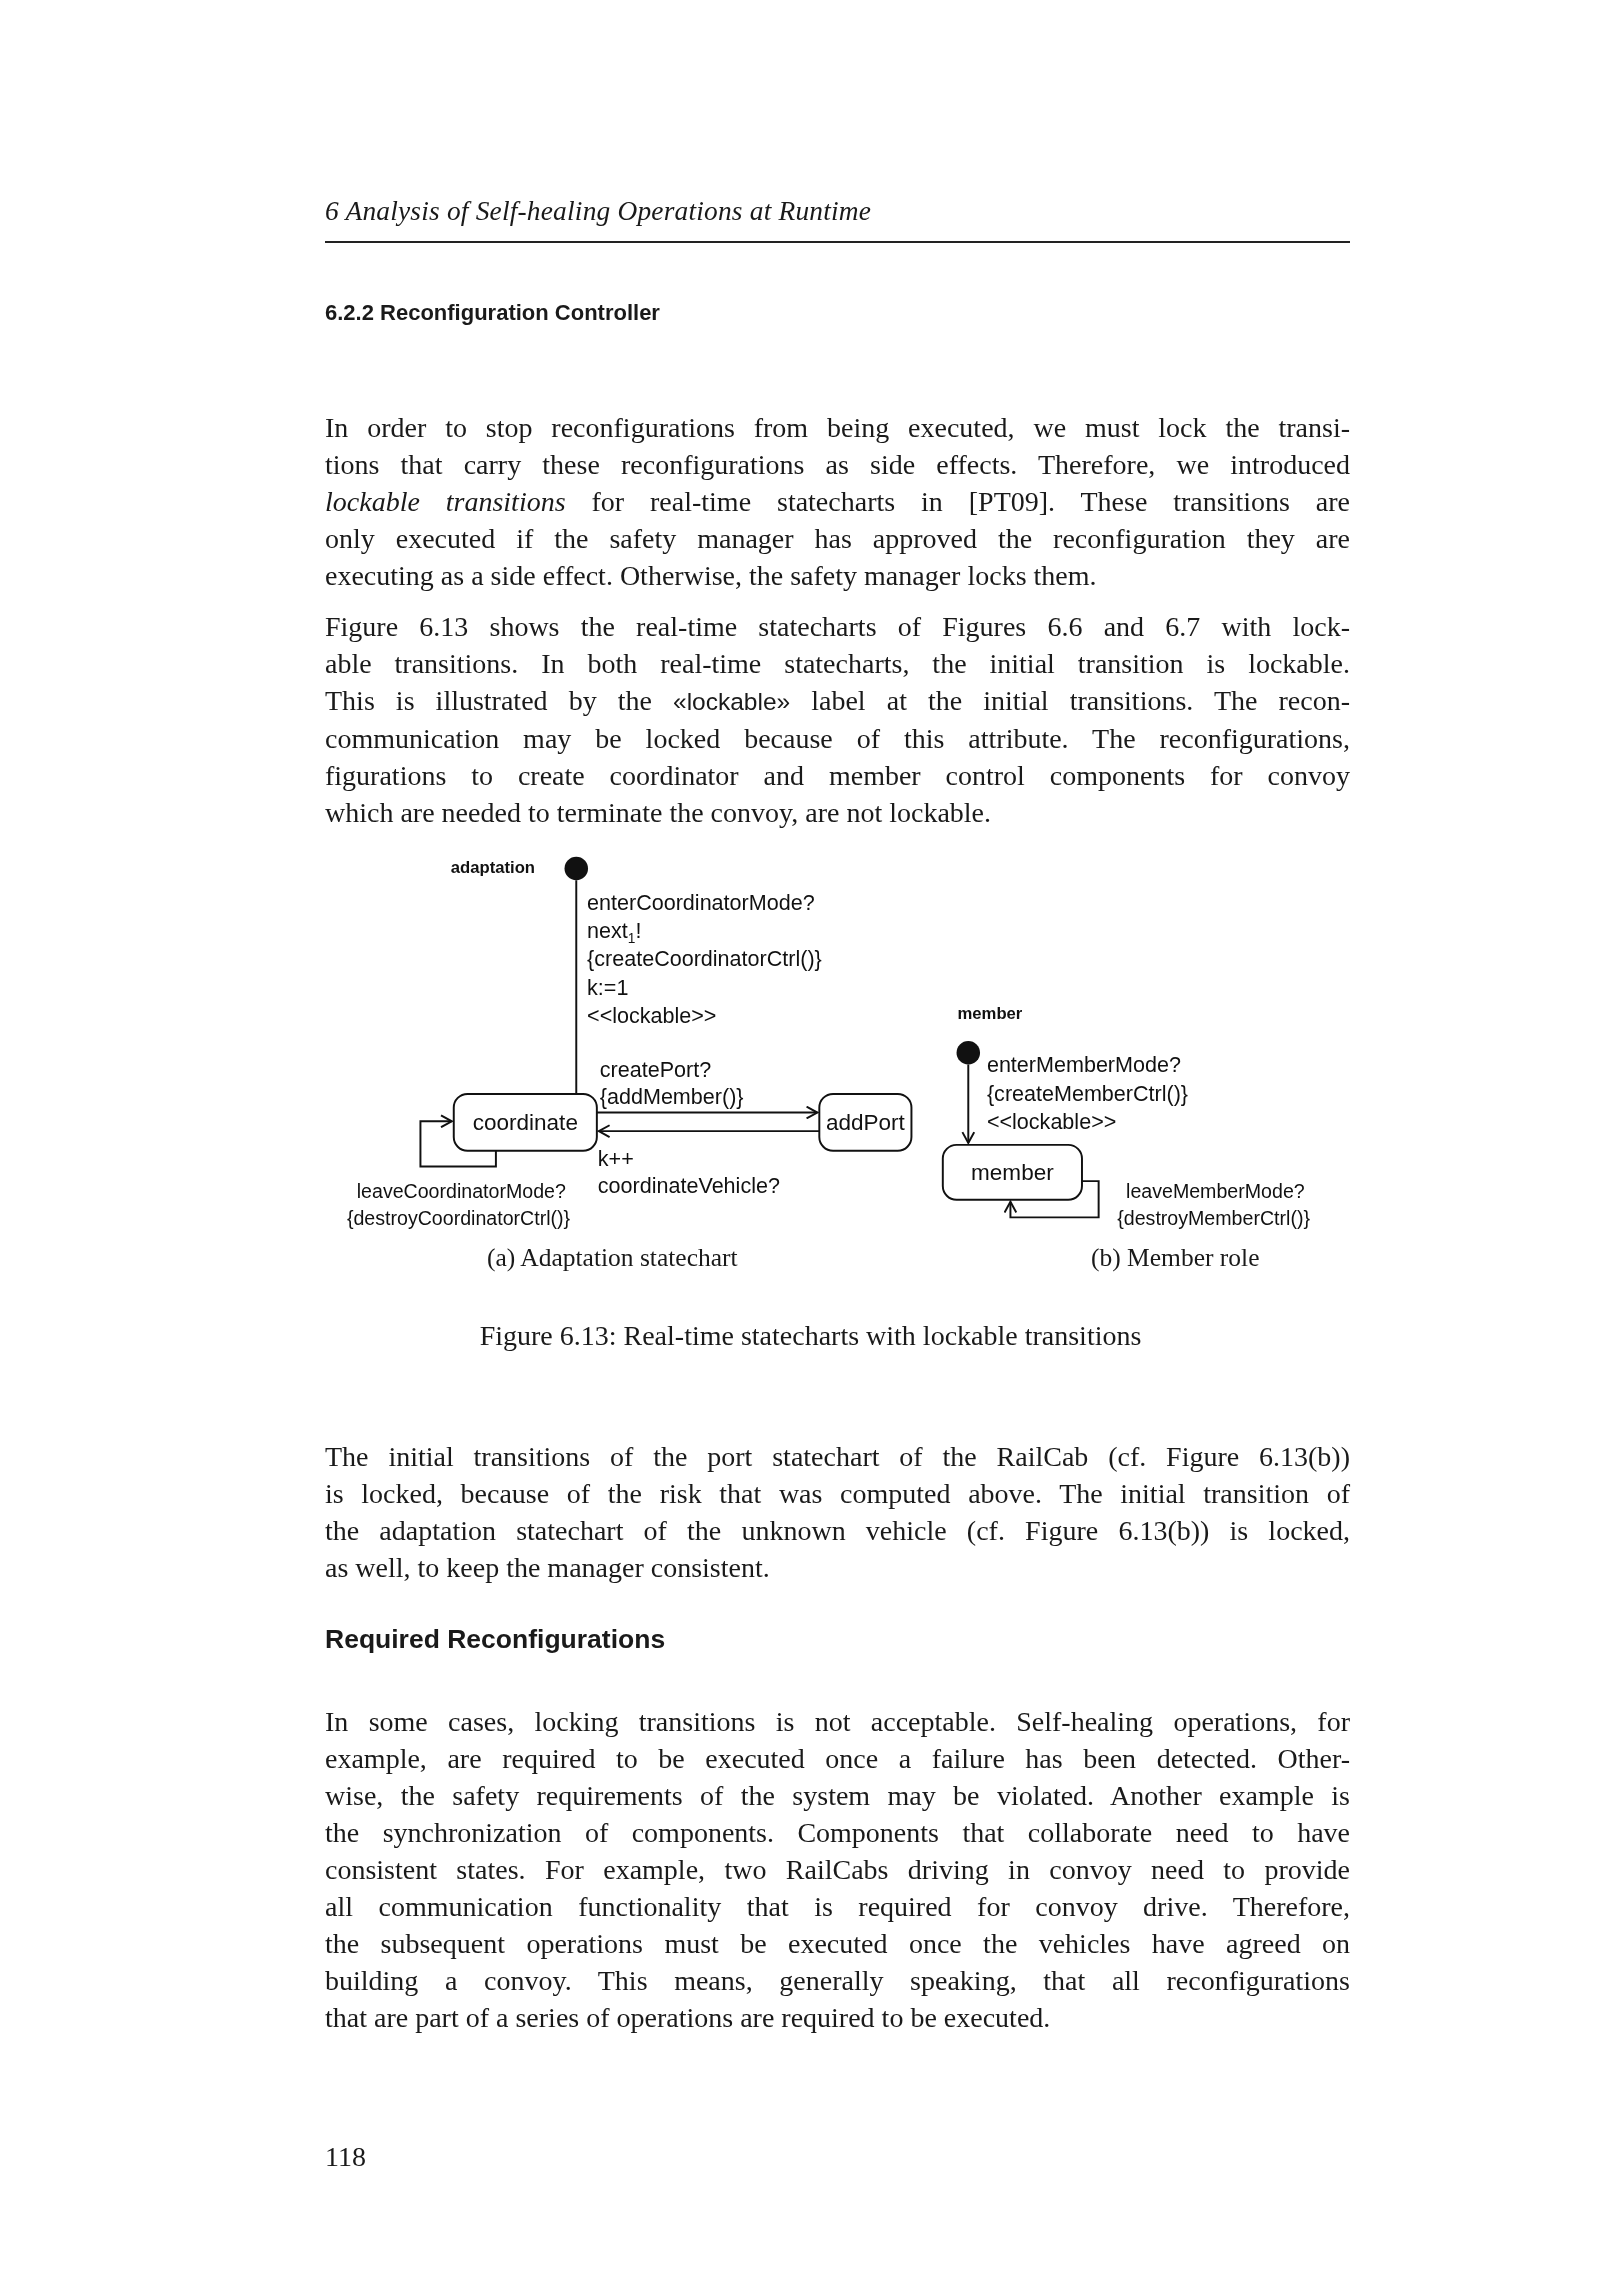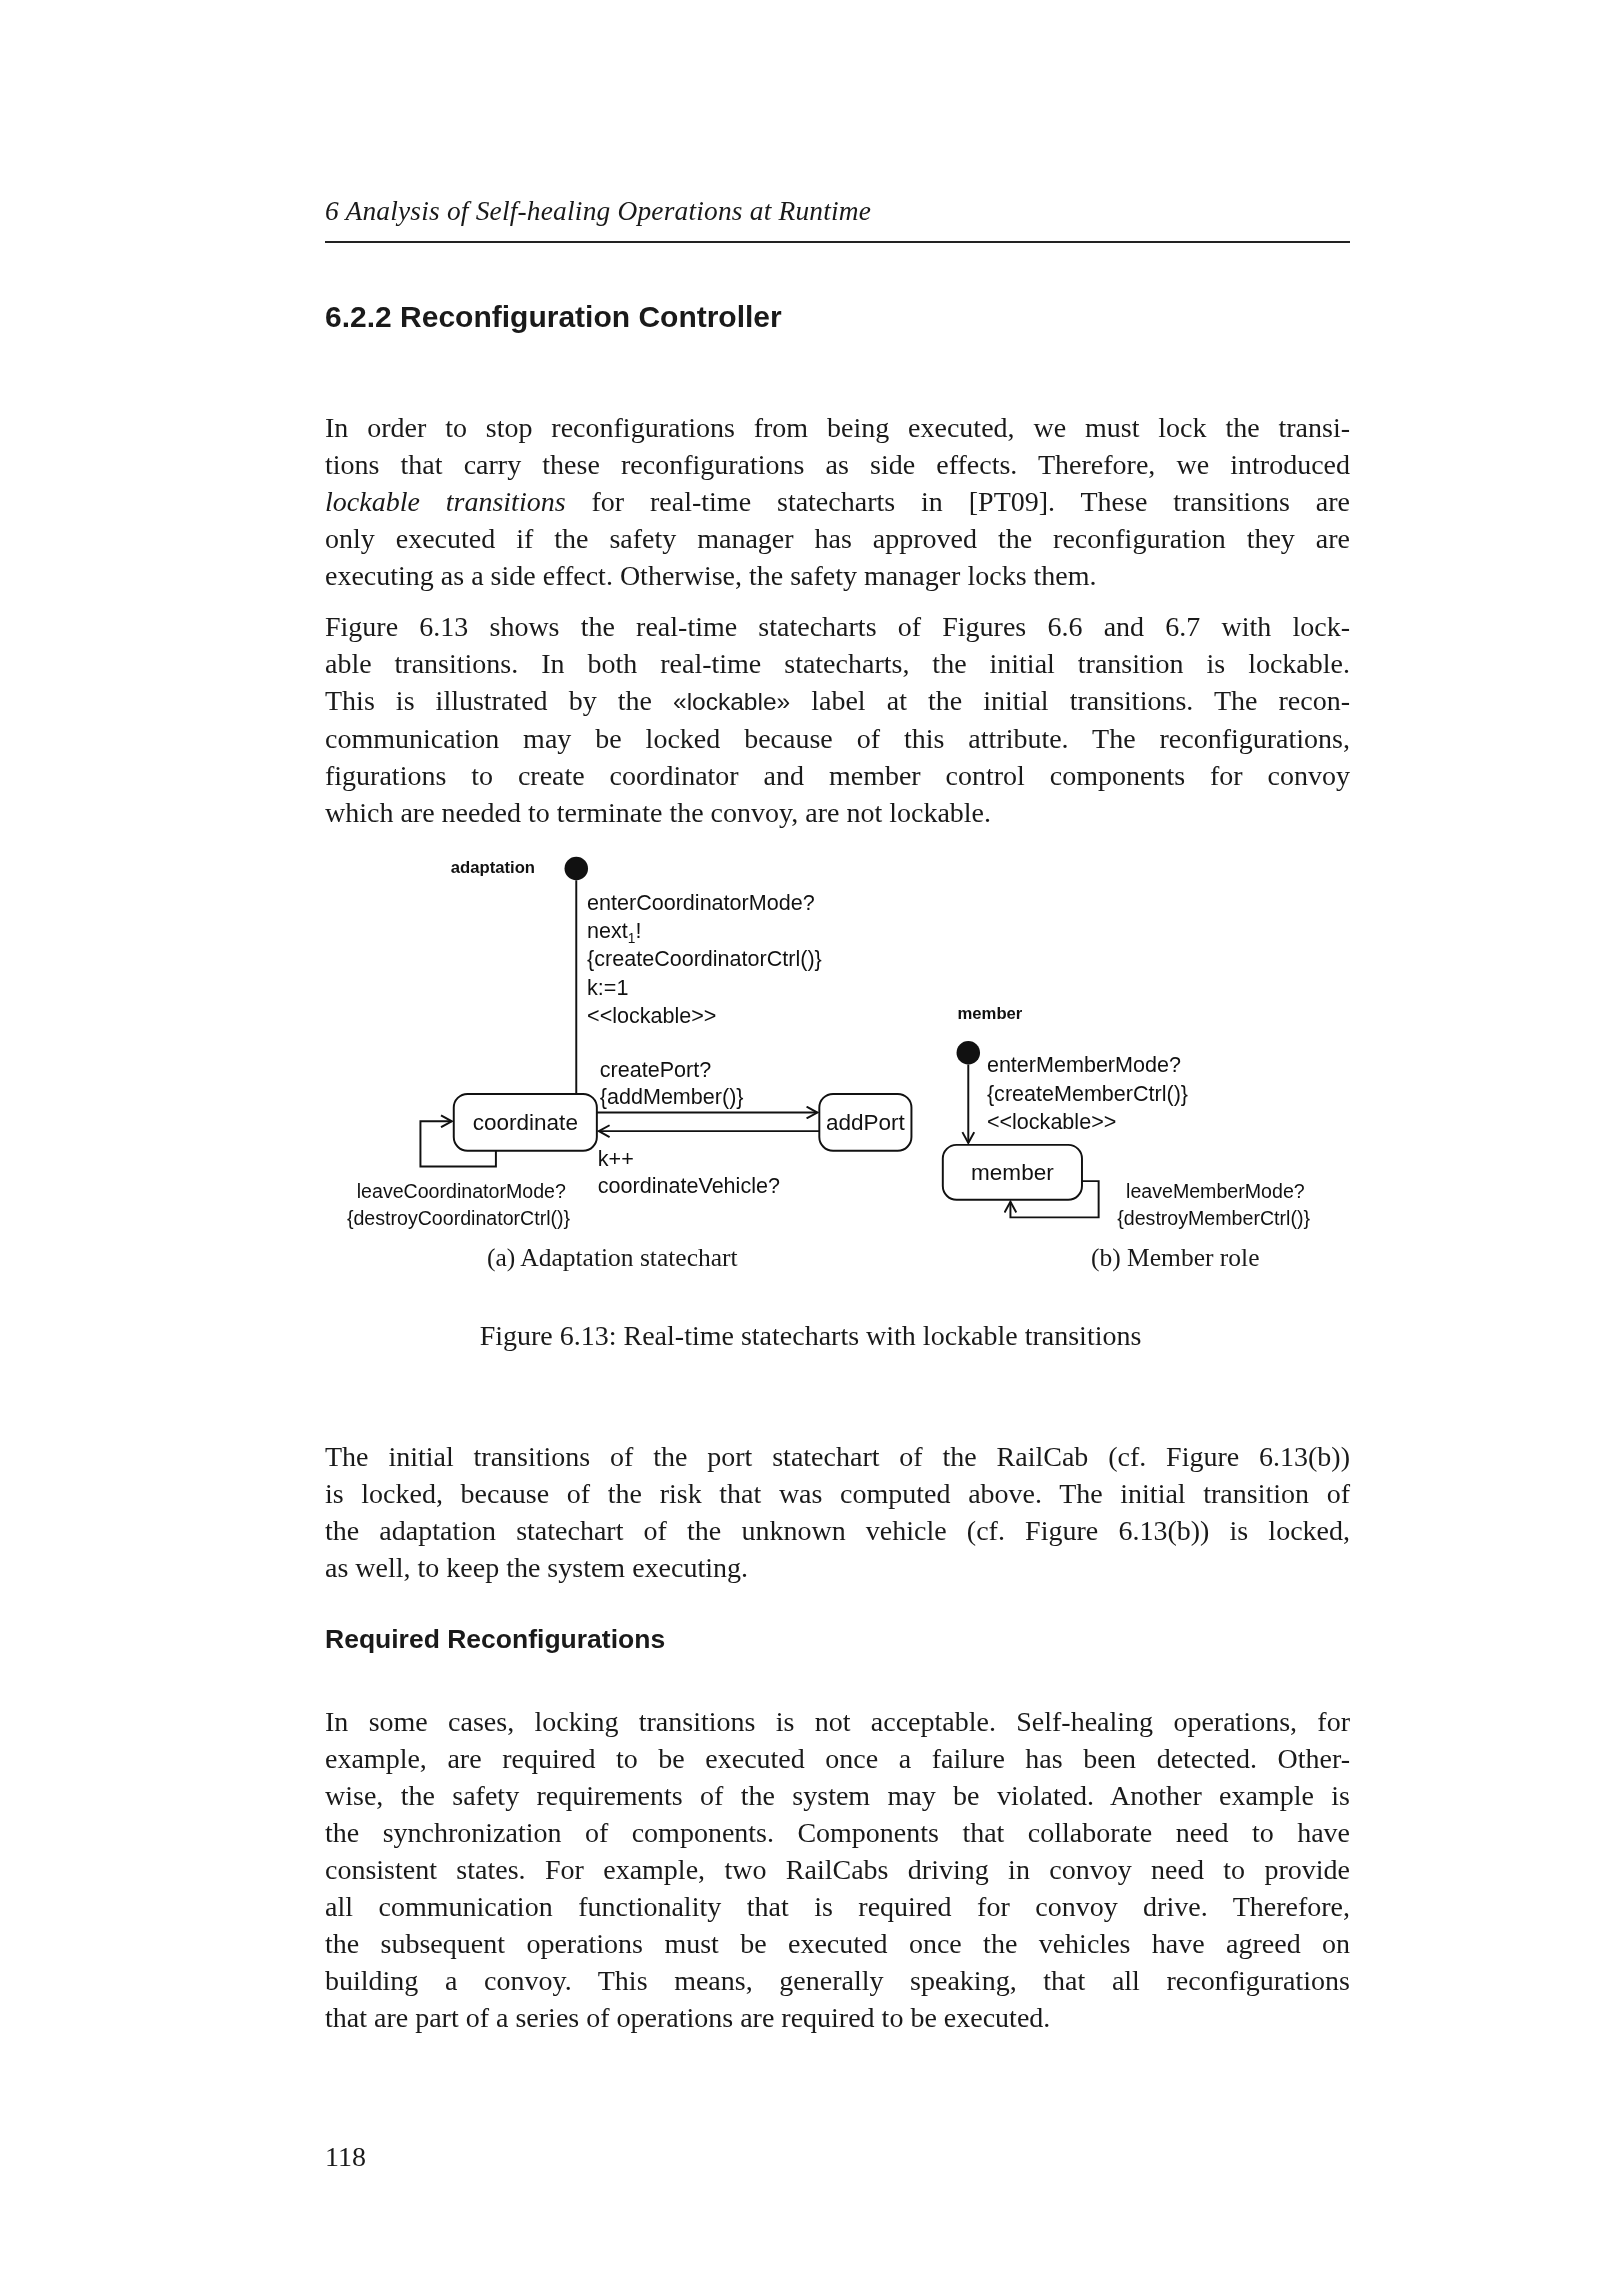--- a/index.html
+++ b/index.html
@@ -1,19 +1,19 @@
 <!DOCTYPE html>
 <html><head>
 <meta charset="utf-8">
 <style>
   html, body { margin:0; padding:0; background:#ffffff; }
   body { width:1621px; height:2293px; position:relative; overflow:hidden; color:#1a1a1a; }
   .running-head { position:absolute; left:325px; top:196px; font-size:27.4px; font-style:italic; font-family:"Liberation Serif", serif; letter-spacing:0.2px; }
   .head-rule { position:absolute; left:325px; top:241px; width:1025px; height:2px; background:#222; }
-  .section-title { position:absolute; left:325px; top:300px; font-size:30px; font-weight:bold; font-family:"Liberation Sans", sans-serif; }
+  .section-title { position:absolute; left:325px; top:300px; font-size:22px; font-weight:bold; font-family:"Liberation Sans", sans-serif; }
   .subsection-title { position:absolute; left:325px; top:1624px; font-size:26.5px; font-weight:bold; font-family:"Liberation Sans", sans-serif; }
   .para { position:absolute; left:325px; width:1025px; font-family:"Liberation Serif", serif; font-size:28px; line-height:37px; text-align:justify; }
   .para .line { display:block; text-align:justify; text-align-last:justify; white-space:nowrap; }
   .para .line.last { text-align-last:left; }
   .para em { font-style:italic; }
   .para .sansinline { font-family:"Liberation Sans", sans-serif; font-size:24.5px; }
   .caption { position:absolute; font-family:"Liberation Serif", serif; font-size:25.5px; }
   .fig-caption { position:absolute; left:0; width:1621px; top:1320px; text-align:center; font-family:"Liberation Serif", serif; font-size:28px; }
   .page-number { position:absolute; left:325px; top:2141px; font-family:"Liberation Serif", serif; font-size:28px; }
   svg text { font-family:"Liberation Sans", sans-serif; }
@@ -105,21 +105,21 @@
 
 <div class="caption" style="left:487px; top:1243px;">(a) Adaptation statechart</div>
 <div class="caption" style="left:1043px; top:1243px;margin-left:48px;">(b) Member role</div>
 
 <div class="fig-caption">Figure 6.13: Real-time statecharts with lockable transitions</div>
 
 <div class="para" style="top:1396px;margin-top:42px;">
   <span class="line">The initial transitions of the port statechart of the RailCab (cf. Figure 6.13(b))</span>
   <span class="line">is locked, because of the risk that was computed above. The initial transition of</span>
   <span class="line">the adaptation statechart of the unknown vehicle (cf. Figure 6.13(b)) is locked,</span>
-  <span class="line last">as well, to keep the system executing.</span>
+  <span class="line last">as well, to keep the manager consistent.</span>
 </div>
 
 <div class="subsection-title">Required Reconfigurations</div>
 
 <div class="para" style="top:1703px;">
   <span class="line">In some cases, locking transitions is not acceptable. Self-healing operations, for</span>
   <span class="line">example, are required to be executed once a failure has been detected. Other-</span>
   <span class="line">wise, the safety requirements of the system may be violated. Another example is</span>
   <span class="line">the synchronization of components. Components that collaborate need to have</span>
   <span class="line">consistent states. For example, two RailCabs driving in convoy need to provide</span>

